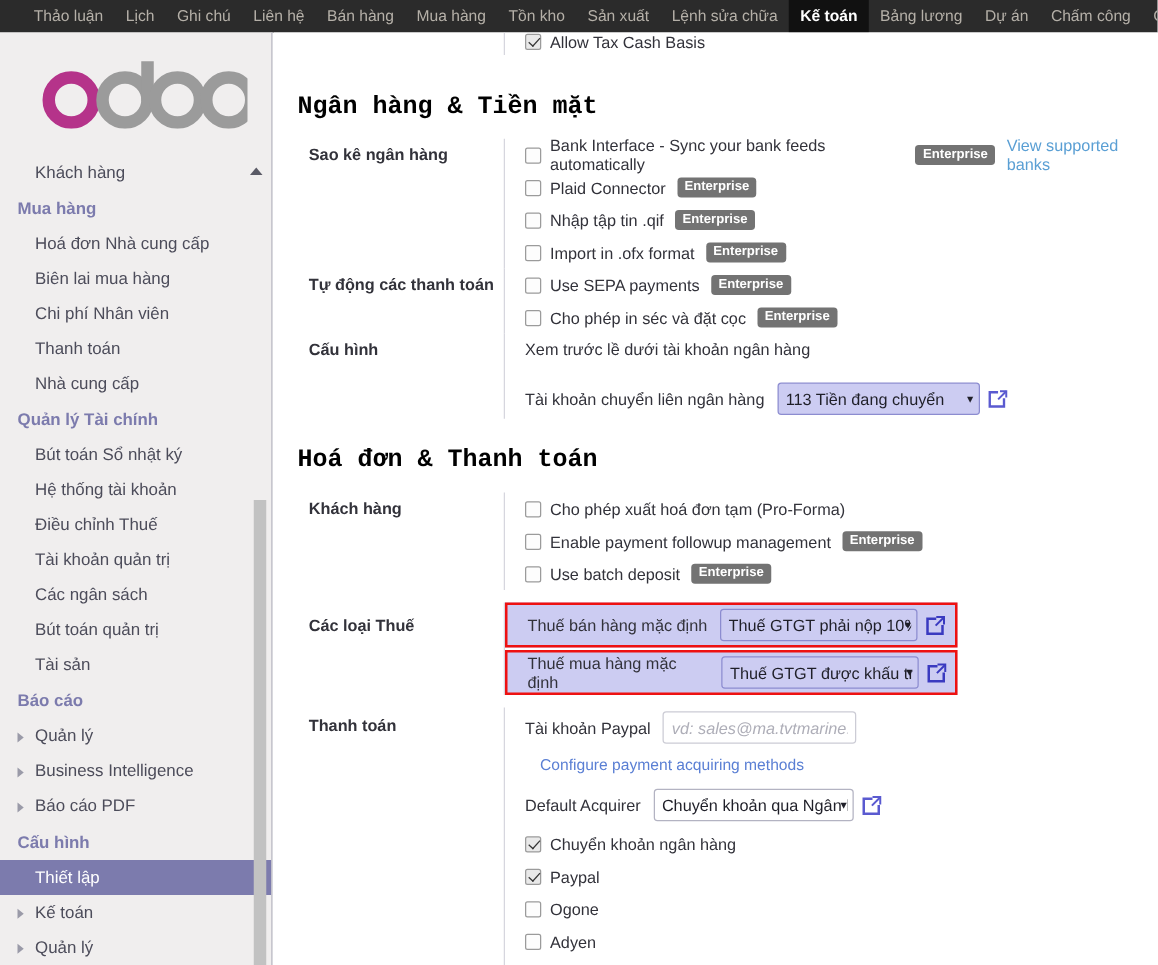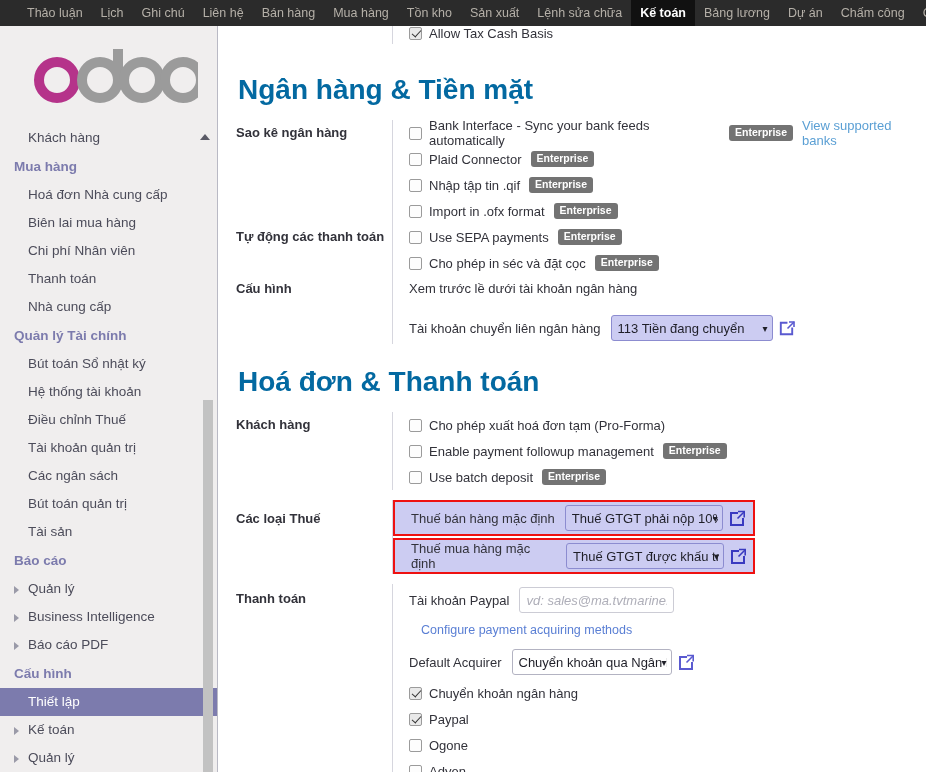--- a/index.html
+++ b/index.html
@@ -106,29 +106,30 @@
 
   
   #content {
     position: absolute; top: 26px; left: 219px;
     width: 707px; height: 746px;
     background: #ffffff;
     overflow: hidden;
     padding: 0;
   }
   .section-title {
-    font-size: 28px;
+    font-size: 20px;
     font-weight: bold;
-    color: #0369a1;
+    color: #000000;
     margin: 26px 0 14px 19px;
+    font-family: Liberation Mono, monospace;
   }
   .setting-row {
     display: flex;
     align-items: flex-start;
-    padding-left: 17px;
+    padding-left: 28px;
   }
   .row-label {
     width: 156px;
     flex: 0 0 156px;
     font-size: 13px;
     font-weight: bold;
     color: #32323a;
     padding-top: 4px;
     line-height: 17px;
   }

